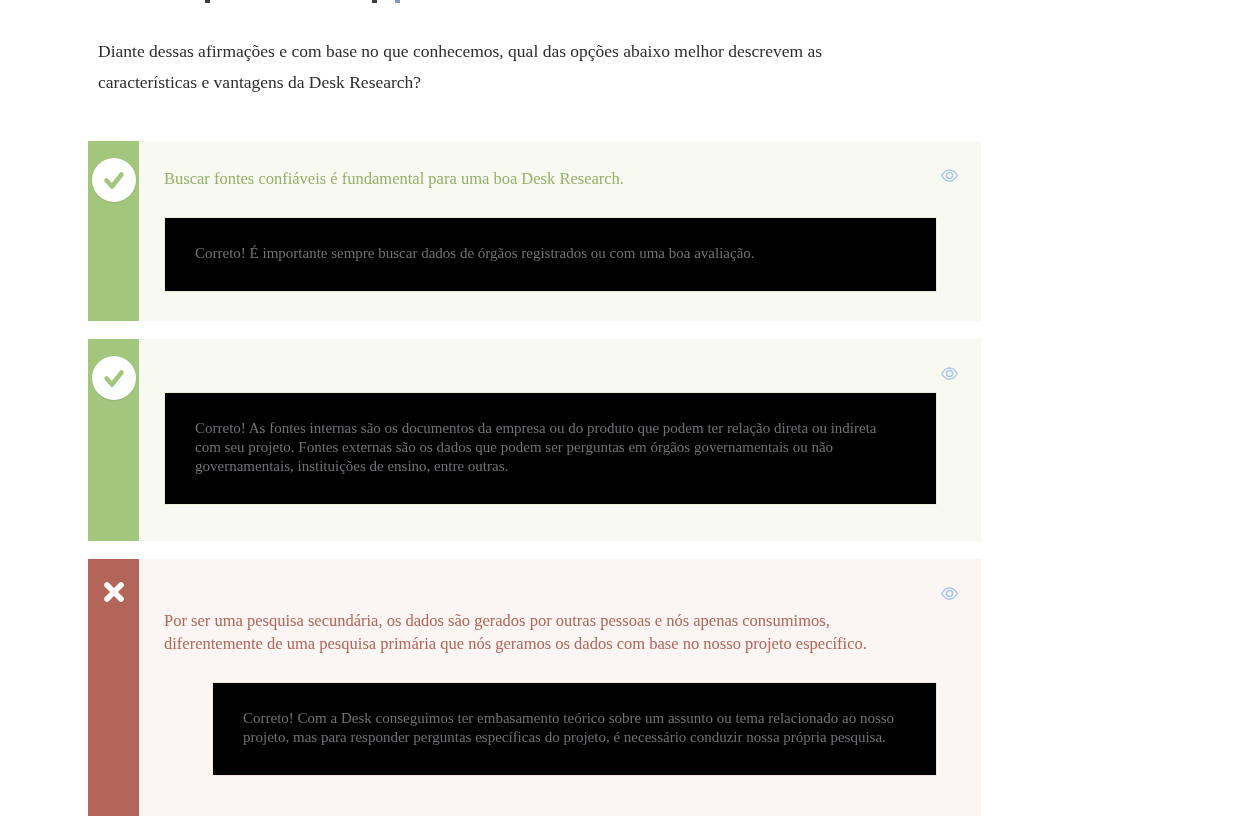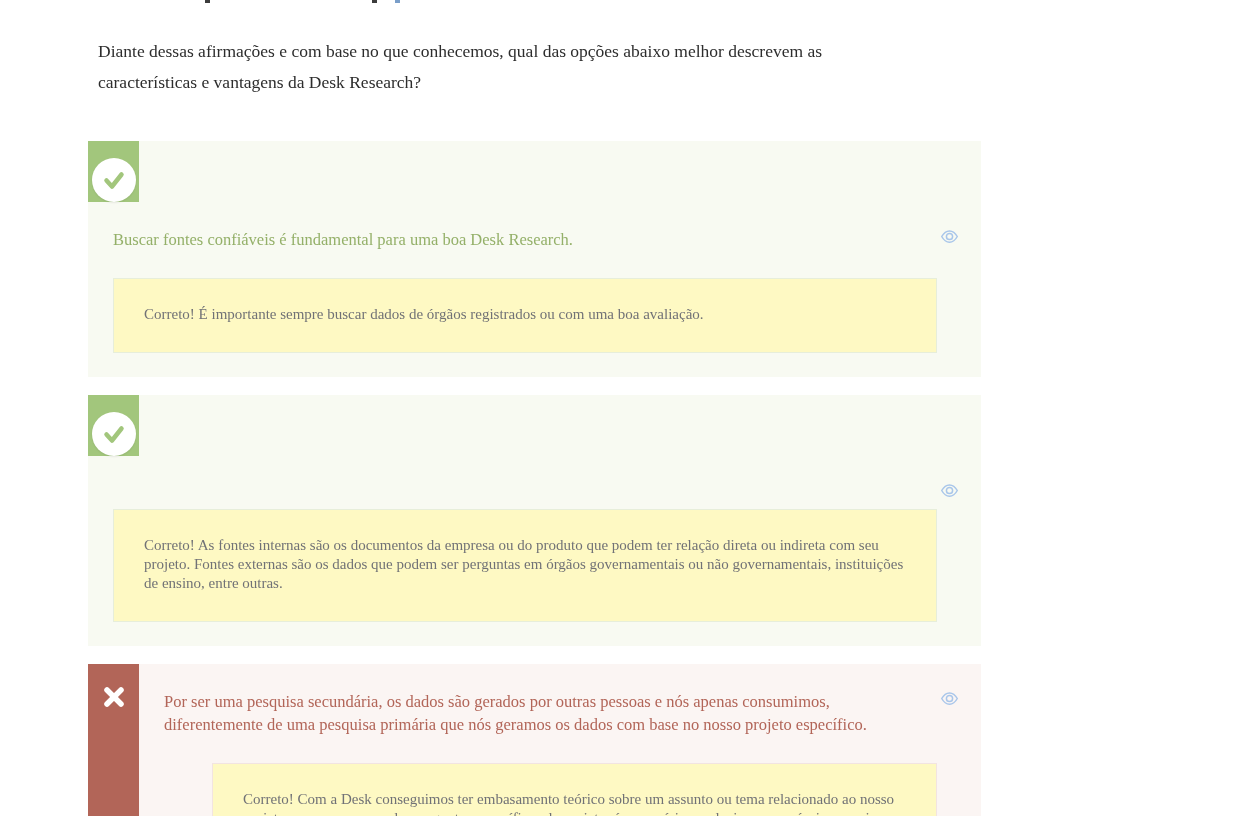--- a/index.html
+++ b/index.html
@@ -20,47 +20,47 @@
     position: absolute; left: 88px; top: 36px; width: 735px;
     font-size: 17.5px; line-height: 31px; color: #2d2d2d; margin-left: 10px;
   }
 
   .cards {
     position: absolute; left: 88px; top: 141px; width: 893px;
     display: flex; flex-direction: column; gap: 18px;
   }
 
   .card { display: flex; }
-  .card.correct   { background: #f8faf2; flex-direction: column; }
+  .card.correct   { background: #f8faf2; }
   .card.incorrect { background: #fbf5f3; }
   .card:nth-child(1) { min-height: 180px; }
   .card:nth-child(2) { min-height: 202px; }
   .card:nth-child(3) { min-height: 258px; }
 
   .bar { width: 51px; flex-shrink: 0; display: flex; justify-content: center; align-items: flex-start; }
   .correct .bar   { background: #a2c67c; padding-top: 17px; }
   .incorrect .bar { background: #b26558; padding-top: 15px; }
 
   .badge-circle {
     width: 44px; height: 44px; border-radius: 50%; background: #ffffff;
     display: flex; align-items: center; justify-content: center;
     box-shadow: 0 1px 2px rgba(0,0,0,0.08);
   }
   .x-badge { width: 26px; height: 26px; margin-top: 5px; }
 
   .content { flex: 1; position: relative; padding: 26px 44px 24px 25px; }
 
   .title { font-size: 16.5px; line-height: 23px; padding-right: 70px; }
   .correct .title   { color: #94b069; }
-  .incorrect .title { color: #b26558; }
+  .incorrect .title { color: #b26558; margin-top: 24px; }
 
   .eye { position: absolute; top: 27px; right: 22px; cursor: pointer; line-height: 0; }
 
   .feedback {
-    margin-top: 27px; background: #fef9c3;
+    margin-top: 27px; background: #000000;
     padding: 26px 30px 28px 30px;
     font-size: 15px; line-height: 19px; color: #717276;
   }
   .correct .feedback   { border: 1px solid #e7eeda; }
   .incorrect .feedback { border: 1px solid #f2e4e1; margin-left: 48px; }
 </style>
 </head>
 <body>
 
 <div class="remnant" style="left:205px"></div>

